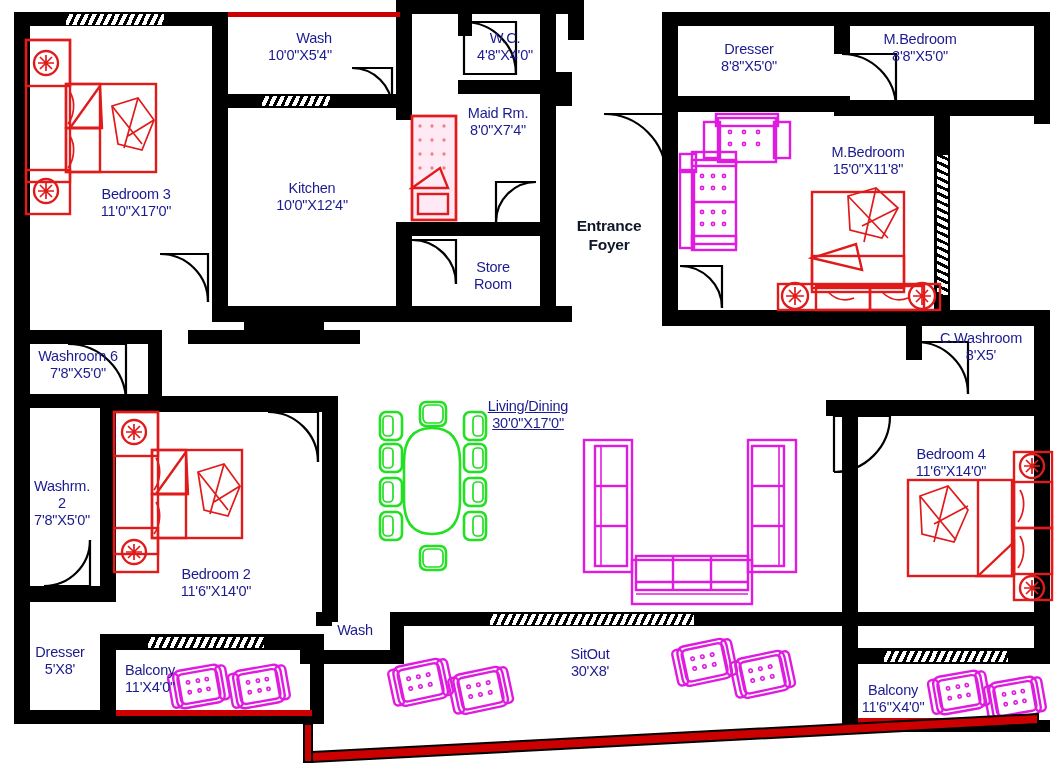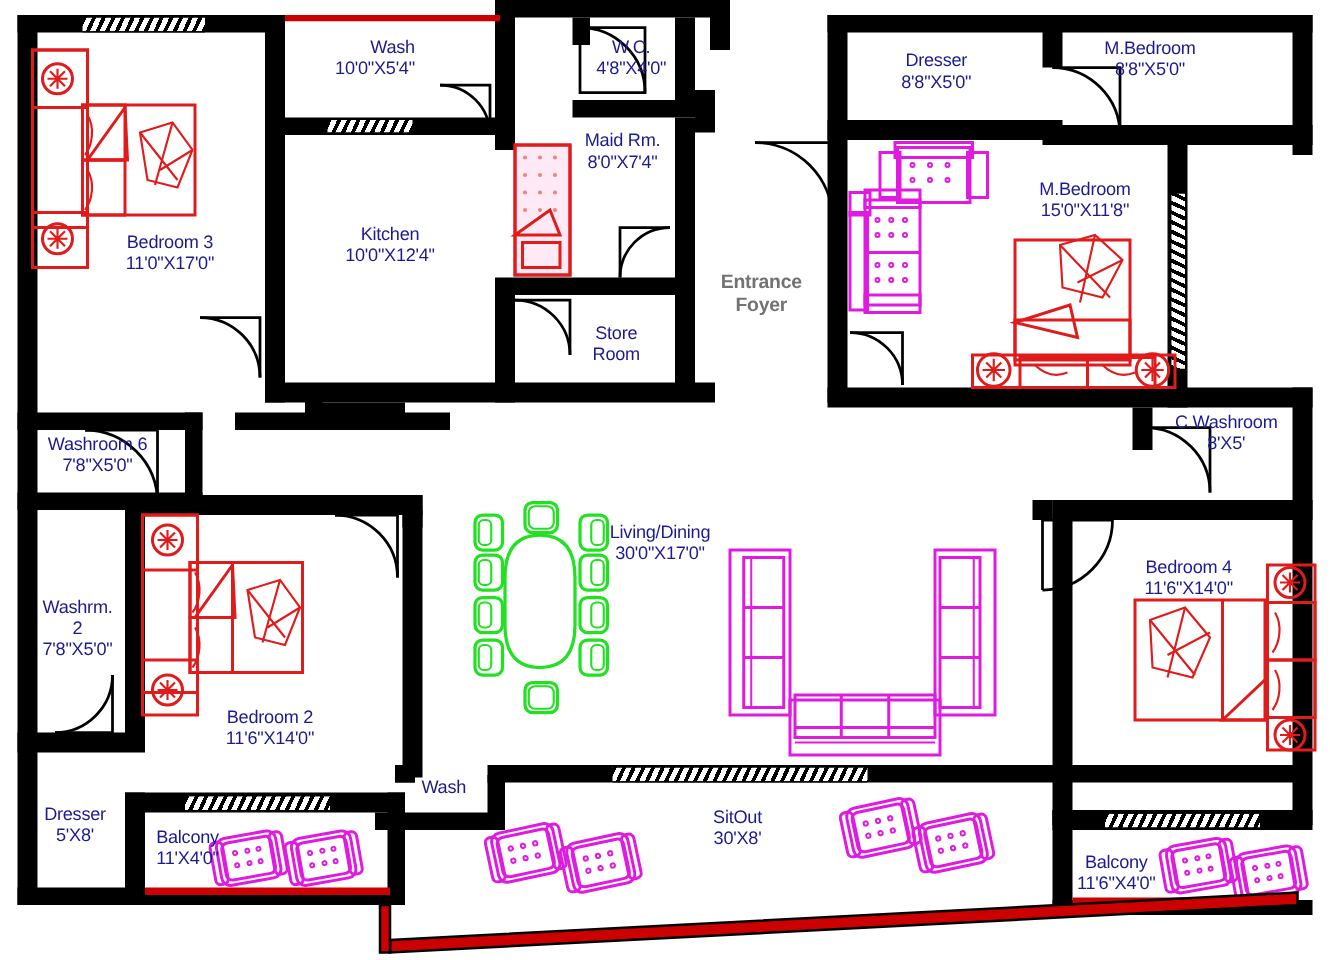--- a/index.html
+++ b/index.html
@@ -28,21 +28,21 @@
   .lbl{
     position:absolute;
     color:#1b1b8f;
     font-size:14.5px;
     line-height:17px;
     text-align:center;
     white-space:nowrap;
     letter-spacing:-0.2px;
     transform:translateX(-50%);
   }
-  .lbl.bold{font-weight:bold;color:#737373;}
+  .lbl.bold{font-weight:bold;color:#0f172a;}
   .lbl .d{display:block;}
   svg.ov{position:absolute;left:0;top:0;width:1064px;height:768px;overflow:visible;pointer-events:none;}
   .red{stroke:#e01b1b;fill:none;stroke-width:2.4;}
   .red-t{stroke:#e01b1b;fill:none;stroke-width:1.7;}
   .mag{stroke:#e01be0;fill:none;stroke-width:2.4;}
   .mag-t{stroke:#e01be0;fill:none;stroke-width:1.6;}
   .grn{stroke:#22e022;fill:none;stroke-width:2.6;}
   .grn-t{stroke:#22e022;fill:none;stroke-width:1.7;}
   .door{stroke:#000;fill:none;stroke-width:2.2;}
   .fillpink{fill:#ffe9f4;}
@@ -560,21 +560,21 @@
     <span class="d">C.Washroom</span>
     <span class="d">8'X5'</span>
   </div>
 
   <div class="lbl" style="left:62px;top:478px;">
     <span class="d">Washrm.</span>
     <span class="d">2</span>
     <span class="d">7'8"X5'0"</span>
   </div>
 
-  <div class="lbl" style="left:528px;top:418px;">
+  <div class="lbl" style="left:528px;top:398px;text-decoration:underline;">
     <span class="d">Living/Dining</span>
     <span class="d">30'0"X17'0"</span>
   </div>
 
   <div class="lbl" style="left:216px;top:566px;">
     <span class="d">Bedroom 2</span>
     <span class="d">11'6"X14'0"</span>
   </div>
 
   <div class="lbl" style="left:951px;top:446px;">

